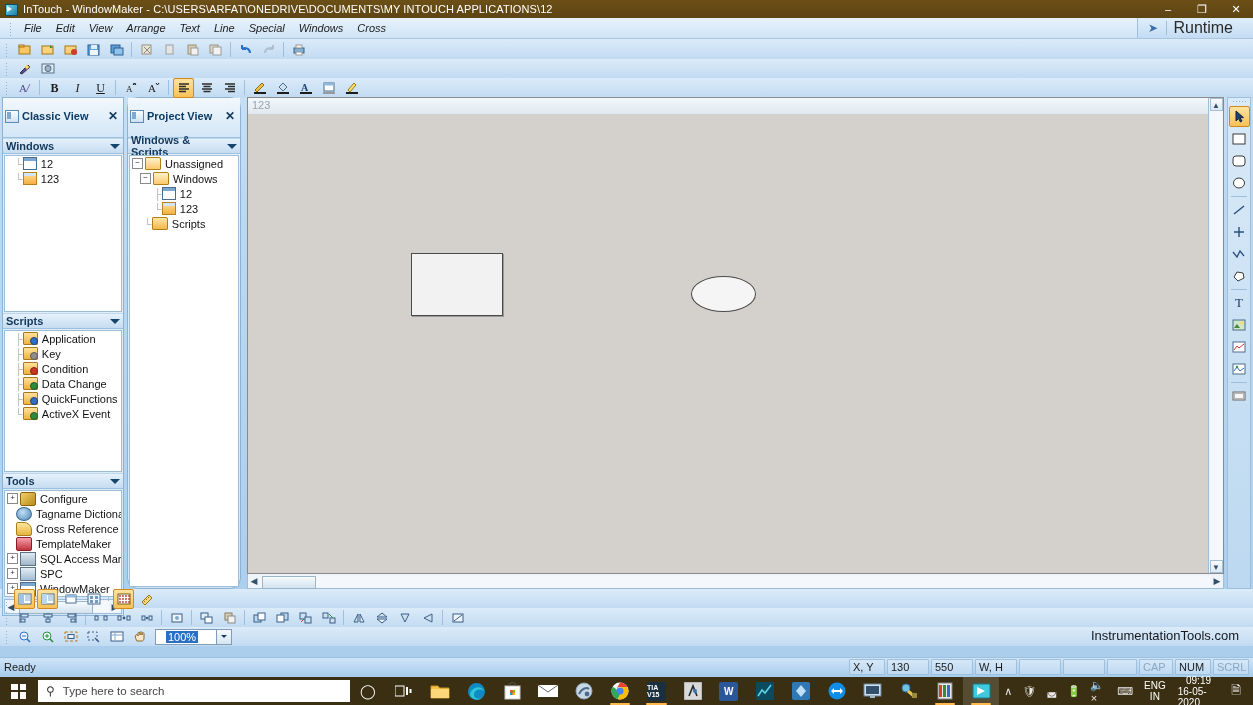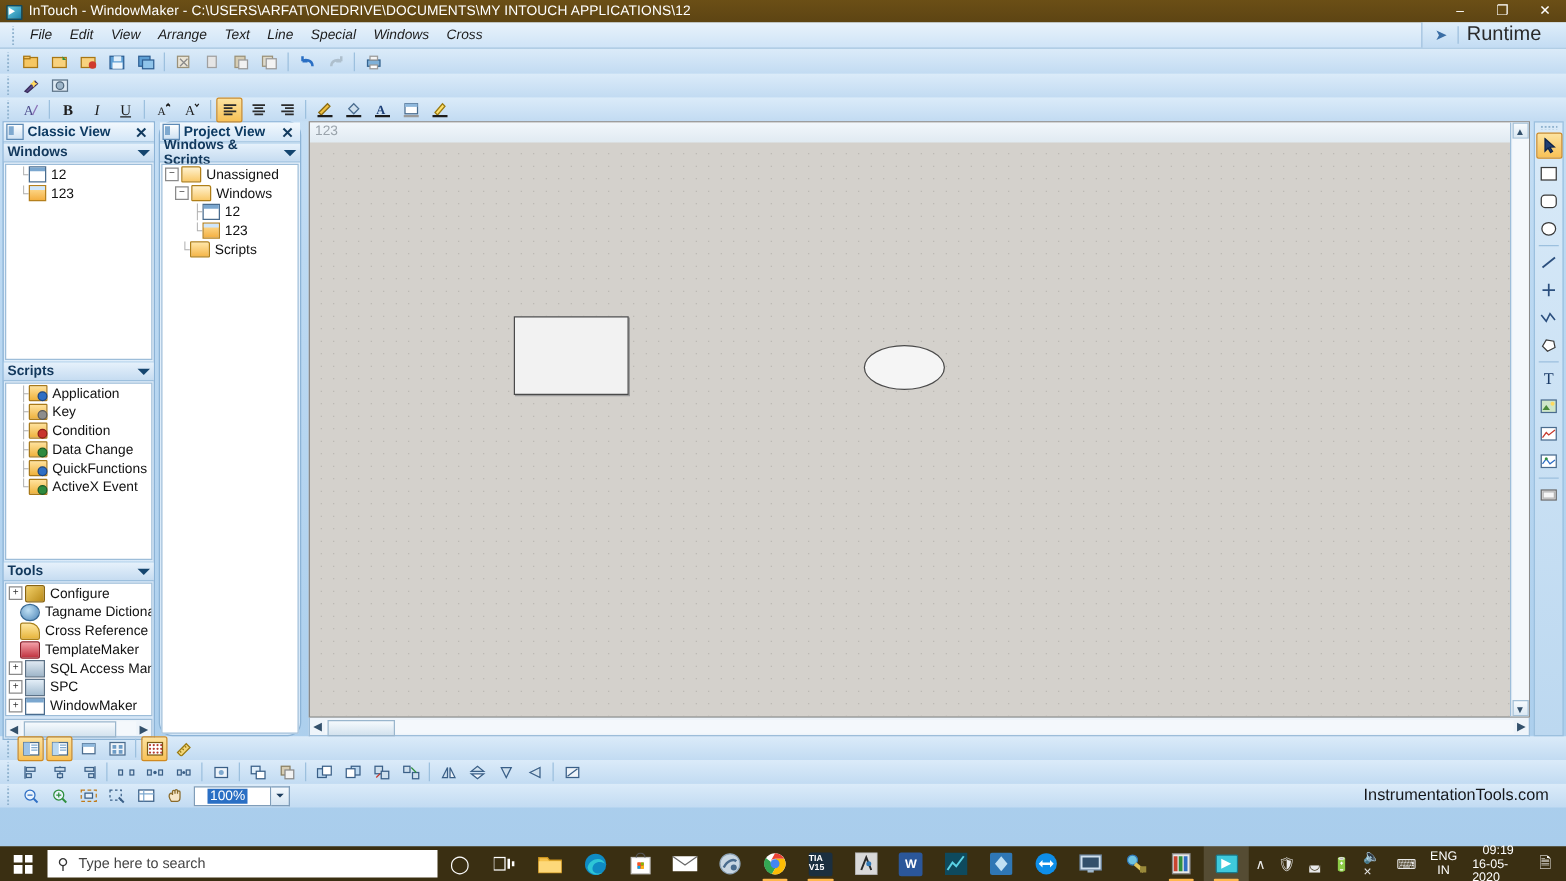--- a/index.html
+++ b/index.html
@@ -53,22 +53,22 @@
   .tbar-fill{flex:1 1 auto;}
   .letter{font-family:"Liberation Serif",serif;font-size:12px;color:#1c1c1c;line-height:1;}
 
   
   .body{display:flex;height:492px;padding:0 2px;}
   .dockcol{width:122px;display:flex;flex-direction:column;margin-right:3px;}
   .dock2{width:114px;display:flex;flex-direction:column;margin-right:6px;}
 
   .panel{background:linear-gradient(180deg,#e9f3fc,#d3e6f7);
          border:1px solid #8cb3d6;display:flex;flex-direction:column;}
-  .panel-head{height:15px;display:flex;align-items:center;
-     background:linear-gradient(180deg,#f2f8fd,#d3e6f7);border-bottom:1px solid #9dc0de;padding:0 2px;}
+  .panel-head{height:15px;display:flex;align-items:flex-start;
+     background:linear-gradient(180deg,#f2f8fd,#d3e6f7);border-bottom:1px solid #9dc0de;padding:12px 2px;}
   .panel-head .ph-ico{width:12px;height:11px;margin-right:3px;position:relative;
      background:linear-gradient(180deg,#fdfefe,#cfe2f3);border:1px solid #5d8ab5;}
   .panel-head .ph-ico:after{content:"";position:absolute;left:1px;top:1px;width:4px;height:7px;background:#7fa9cf;}
   .panel-title{font-weight:bold;font-size:11px;color:#0d3b63;flex:1 1 auto;}
   .panel-x{font-size:12px;font-weight:bold;color:#10395d;padding:0 3px;line-height:1;}
 
   .sec{display:flex;flex-direction:column;}
   .sec-head{height:14px;display:flex;align-items:center;padding:0 3px;
      background:linear-gradient(180deg,#e6f1fb,#c6dcf1);border-bottom:1px solid #9dc0de;
      border-top:1px solid #bcd7ee;}
@@ -893,20 +893,34 @@
       </div>
       <div class="zoom-drop">
         <div class="tiny-caret"></div>
       </div>
     </div>
     <div class="tbar-fill"></div>
   </div>
 
   <div class="watermark">InstrumentationTools.com</div>
 
+  <div class="statusbar">
+    <div class="sb-ready">Ready</div>
+    <div class="sb-flex"></div>
+    <div class="sb-cell" style="width:28px">X, Y</div>
+    <div class="sb-cell" style="width:34px">130</div>
+    <div class="sb-cell" style="width:34px">550</div>
+    <div class="sb-cell" style="width:34px">W, H</div>
+    <div class="sb-cell" style="width:34px"></div>
+    <div class="sb-cell" style="width:34px"></div>
+    <div class="sb-cell" style="width:22px"></div>
+    <div class="sb-cell sb-dim" style="width:26px">CAP</div>
+    <div class="sb-cell" style="width:28px">NUM</div>
+    <div class="sb-cell sb-dim" style="width:28px;margin-right:4px;">SCRL</div>
+  </div>
 </div>
 
 <div class="taskbar">
   <div class="tb-start">
     <div class="winlogo">
         <i></i>
         <i></i>
         <i></i>
         <i></i>
       </div>

